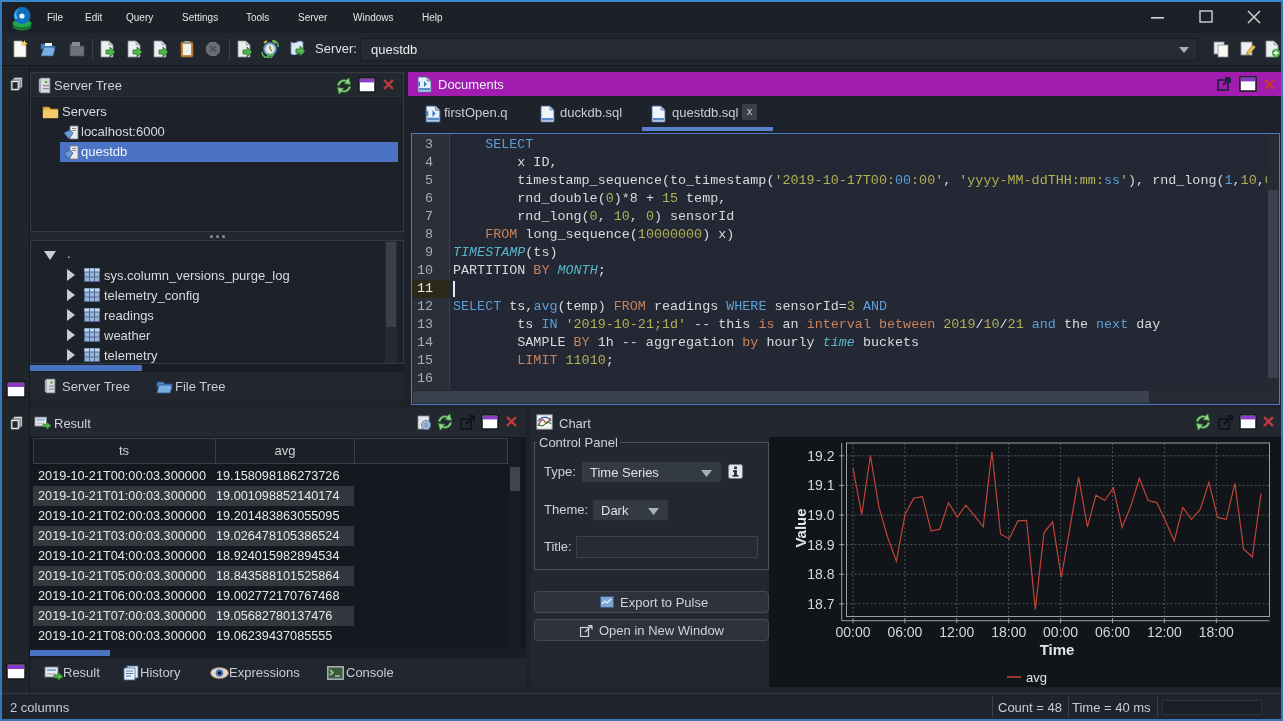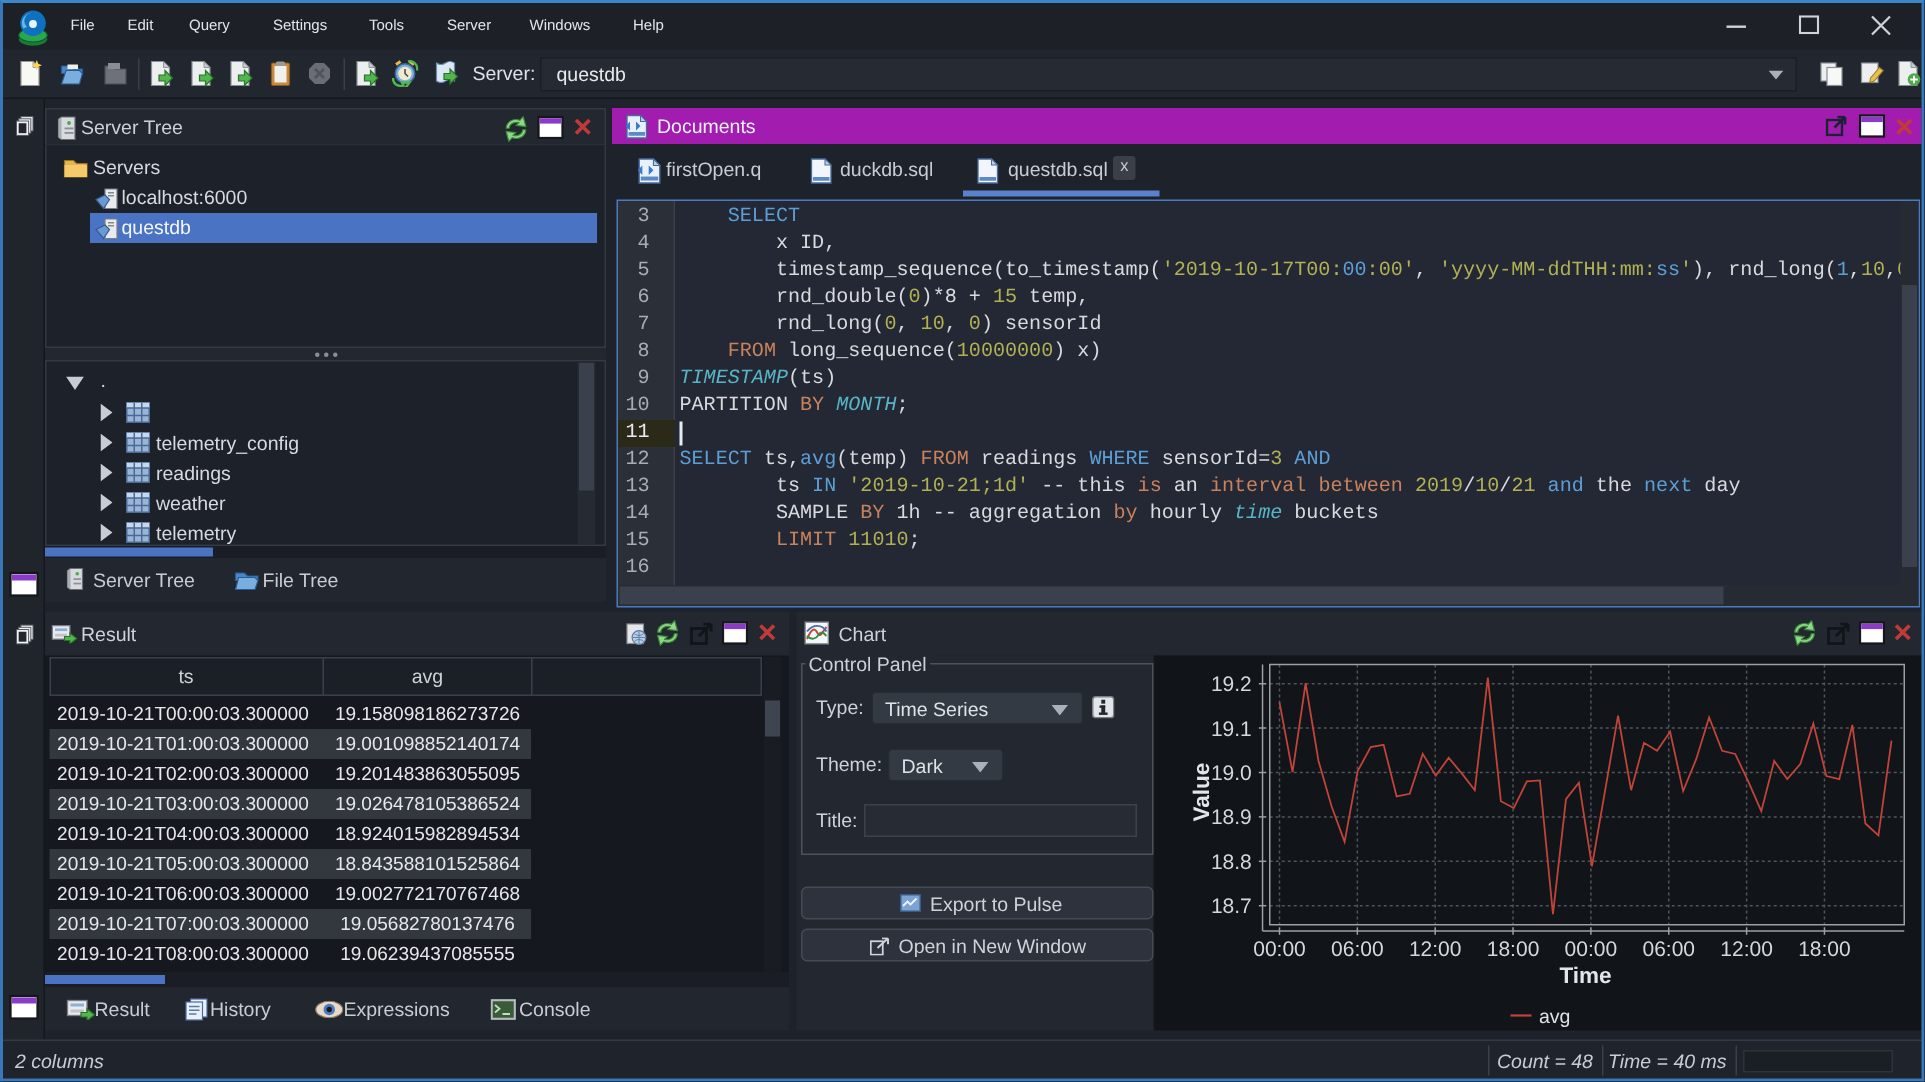--- a/index.html
+++ b/index.html
@@ -39,21 +39,21 @@
   .kt { color:#58b5c8; font-style:italic; } 
   .num { color:#b2b054; } 
   
   #rshead { left:30px; top:408px; width:496px; height:29px; }
   #rtable { position:absolute; left:30px; top:437px; width:496px; height:221px; background:#15181e; }
   
   #chhead { left:531px; top:408px; width:750px; height:29px; }
   #ctrl { position:absolute; left:531px; top:437px; width:239px; height:250px; background:#23272f; border-right:1px solid #15171c; }
   #chartarea { position:absolute; left:770px; top:437px; width:511px; height:250px; background:#111419; }
   
-  #statusbar { position:absolute; left:2px; top:693px; width:1279px; height:26px; background:#1f232b; border-top:1px solid #343943; font-size:13px; color:#c9cdd3;font-style:italic; }
+  #statusbar { position:absolute; left:2px; top:693px; width:1279px; height:26px; background:#1f232b; border-top:1px solid #343943; font-size:13px; color:#c9cdd3; }
   
   .btab { position:absolute; font-size:13px; color:#c9cdd3; height:29px; line-height:29px; }
   svg { display:block; }
 </style>
 </head>
 <body>
 <div id="titlebar">
   <svg class="abs" style="left:8px;top:4px" width="25" height="25" viewBox="0 0 25 25">
     <ellipse cx="12" cy="20" rx="9.5" ry="4.5" fill="#1a7a36"></ellipse>
     <ellipse cx="12" cy="17.5" rx="9.5" ry="4.5" fill="#28a84e" stroke="#0d5c28" stroke-width="0.8"></ellipse>
@@ -238,20 +238,21 @@
     </svg>
   <span class="treerow" style="left:36px;top:2px">.</span>
   <svg class="abs" style="left:36px;top:28px" width="8" height="12" viewBox="0 0 8 12">
       <path d="M0 0 l8 6 -8 6 z" fill="#c9cdd3"></path>
     </svg>
   <svg class="abs" style="left:53px;top:27px" width="16" height="14" viewBox="0 0 16 14">
       <rect x="0.5" y="0.5" width="15" height="13" fill="#9ab4d8" stroke="#4a6a94"></rect>
       <rect x="0.5" y="0.5" width="15" height="3.5" fill="#c8d8ec"></rect>
       <path d="M5.5 0.5 v13 M10.5 0.5 v13 M0.5 4 h15 M0.5 9 h15" stroke="#4a6a94" stroke-width="1"></path>
     </svg>
+  <span class="treerow" style="left:73px;top:24px">sys.column_versions_purge_log</span>
   <svg class="abs" style="left:36px;top:48px" width="8" height="12" viewBox="0 0 8 12">
       <path d="M0 0 l8 6 -8 6 z" fill="#c9cdd3"></path>
     </svg>
   <svg class="abs" style="left:53px;top:47px" width="16" height="14" viewBox="0 0 16 14">
       <rect x="0.5" y="0.5" width="15" height="13" fill="#9ab4d8" stroke="#4a6a94"></rect>
       <rect x="0.5" y="0.5" width="15" height="3.5" fill="#c8d8ec"></rect>
       <path d="M5.5 0.5 v13 M10.5 0.5 v13 M0.5 4 h15 M0.5 9 h15" stroke="#4a6a94" stroke-width="1"></path>
     </svg>
   <span class="treerow" style="left:73px;top:44px">telemetry_config</span>
   <svg class="abs" style="left:36px;top:68px" width="8" height="12" viewBox="0 0 8 12">
@@ -460,21 +461,21 @@
       </div>
     </div>
   <div class="abs" style="left:479px;top:1px;width:12px;height:218px;background:#191c23">
     <div class="abs" style="left:1px;top:29px;width:10px;height:24px;background:#3f4550"></div>
   </div>
 </div>
 <style>
   .rrow { position:absolute; left:0; width:321px; height:20px; line-height:20px; white-space:nowrap; }
   .rrow.alt { background:#33373e; }
   .c1 { position:absolute; left:0; width:178px; text-align:center; }
-  .c2 { position:absolute; left:183px; width:138px; text-align:center; }
+  .c2 { position:absolute; left:183px; width:138px; text-align:left; }
 </style>
 
 <div class="abs" style="left:30px;top:648px;width:496px;height:10px;background:#1a1d24">
   <div class="abs" style="left:0;top:2px;width:80px;height:6px;background:#4a73c4"></div>
 </div>
 <div class="abs" style="left:30px;top:658px;width:496px;height:29px;background:#22262e">
   <svg class="abs" style="left:14px;top:8px" width="20" height="14" viewBox="0 0 20 14">
       <rect x="1" y="1" width="13" height="10" fill="#e8eaee" stroke="#7a7e86" stroke-width="0.9"></rect>
       <rect x="3" y="3" width="9" height="2" fill="#8ab0d8"></rect>
       <rect x="3" y="7" width="9" height="2" fill="#c0c4ca"></rect>

